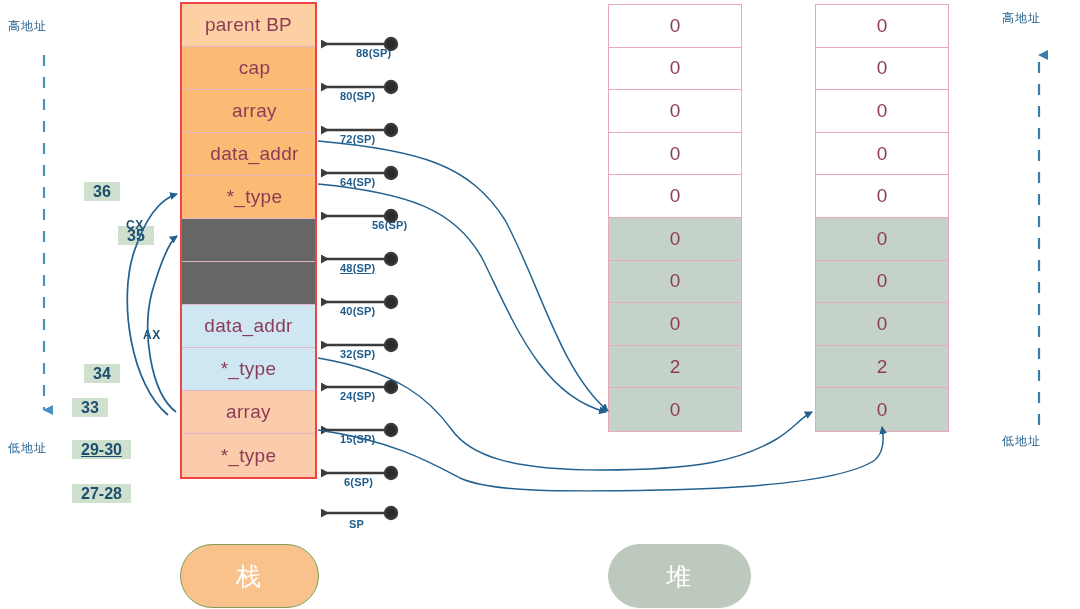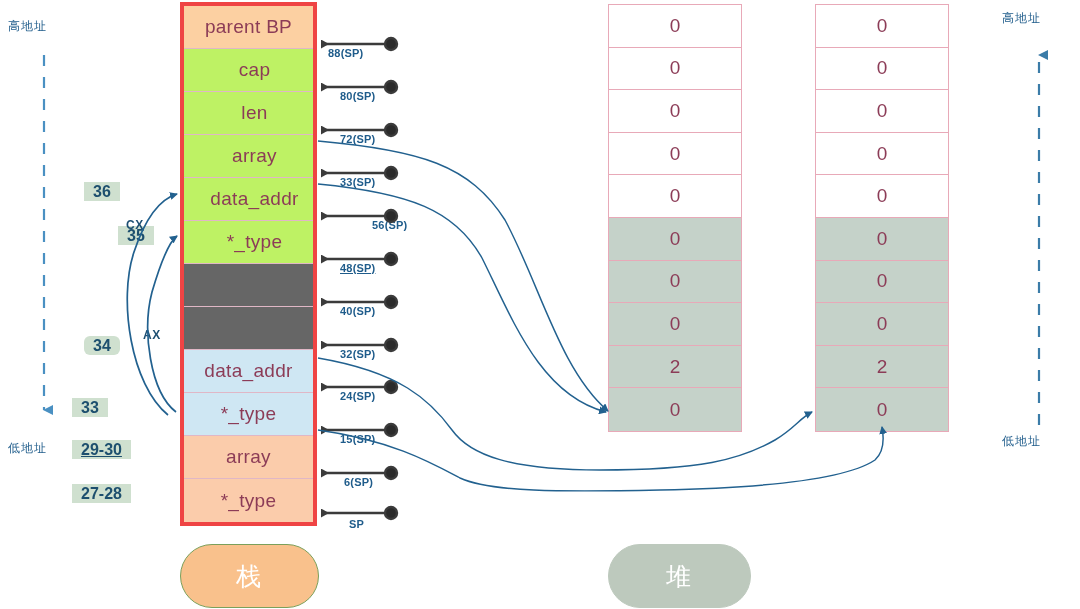--- a/index.html
+++ b/index.html
@@ -34,35 +34,35 @@
     padding:1px 9px;
     line-height:17px;
     white-space:nowrap;
   }
 
   
   #stack{
     position:absolute;
     left:180px;top:2px;
     width:137px;
-    border:4px solid #ef4444;
+    border:2px solid #ef4444;
     box-sizing:border-box;
   }
   .scell{
     height:43px;
     box-sizing:border-box;
     display:flex;align-items:center;justify-content:center;
     color:#8c3c57;
     font-size:19px;
     border-bottom:1px solid #e0b7c6;
     letter-spacing:.3px;
   }
   .scell:last-child{border-bottom:none;}
   .scell.orange{background:#fcd0a2;}
-  .scell.pink{background:#bef264;padding-left:12px;}
+  .scell.pink{background:#fdba74;padding-left:12px;}
   .scell.gray{background:#666666;}
   .scell.blue{background:#cfe7f3;}
   .scell.orange2{background:#fbccab;}
 
   
   .heap{
     position:absolute;
     width:134px;
     border:1px solid #e8a9b8;
     box-sizing:border-box;
@@ -126,21 +126,20 @@
 
   <div class="abs addr-label" style="left:8px;top:440px;">低地址</div>
 
   <div class="abs addr-label" style="left:1002px;top:10px;">高地址</div>
 
   <div class="abs addr-label" style="left:1002px;top:433px;">低地址</div>
 
   <div id="stack">
       <div class="scell orange">parent BP</div>
       <div class="scell pink">cap</div>
-      <div class="scell pink">len</div>
       <div class="scell pink">array</div>
       <div class="scell pink">data_addr</div>
       <div class="scell pink">*_type</div>
       <div class="scell gray"></div>
       <div class="scell gray"></div>
       <div class="scell blue">data_addr</div>
       <div class="scell blue">*_type</div>
       <div class="scell orange2">array</div>
       <div class="scell orange2">*_type</div>
     </div>
@@ -165,32 +164,32 @@
       <div class="hcell white">0</div>
       <div class="hcell shade">0</div>
       <div class="hcell shade">0</div>
       <div class="hcell shade">0</div>
       <div class="hcell shade">2</div>
       <div class="hcell shade">0</div>
     </div>
 
   <div class="lineno" style="left:84px;top:182px;">36</div>
   <div class="lineno" style="left:78px;top:226px;margin-left:40px;">35</div>
-  <div class="lineno" style="left:84px;top:336px;border-radius:6px;">34</div>
+  <div class="lineno" style="left:84px;top:364px;">34</div>
   <div class="lineno" style="left:72px;top:398px;">33</div>
   <div class="lineno" style="left:72px;top:440px;text-decoration:underline;">29-30</div>
   <div class="lineno" style="left:72px;top:484px;">27-28</div>
 
   <div class="reg" style="left:126px;top:218px;">CX</div>
   <div class="reg" style="left:143px;top:328px;">AX</div>
 
-  <div class="sp-text" style="left:328px;top:47px;">88(SP)</div>
+  <div class="sp-text" style="left:356px;top:47px;">88(SP)</div>
   <div class="sp-text" style="left:340px;top:90px;">80(SP)</div>
   <div class="sp-text" style="left:340px;top:133px;">72(SP)</div>
-  <div class="sp-text" style="left:340px;top:176px;">33(SP)</div>
+  <div class="sp-text" style="left:340px;top:176px;">64(SP)</div>
   <div class="sp-text" style="left:340px;top:219px;margin-left:32px;">56(SP)</div>
   <div class="sp-text" style="left:340px;top:262px;text-decoration:underline;">48(SP)</div>
   <div class="sp-text" style="left:340px;top:305px;">40(SP)</div>
   <div class="sp-text" style="left:340px;top:348px;">32(SP)</div>
   <div class="sp-text" style="left:340px;top:390px;">24(SP)</div>
   <div class="sp-text" style="left:340px;top:433px;">15(SP)</div>
   <div class="sp-text" style="left:344px;top:476px;">6(SP)</div>
   <div class="sp-text" style="left:349px;top:518px;">SP</div>
 
   <div class="pill" id="pill-stack">

